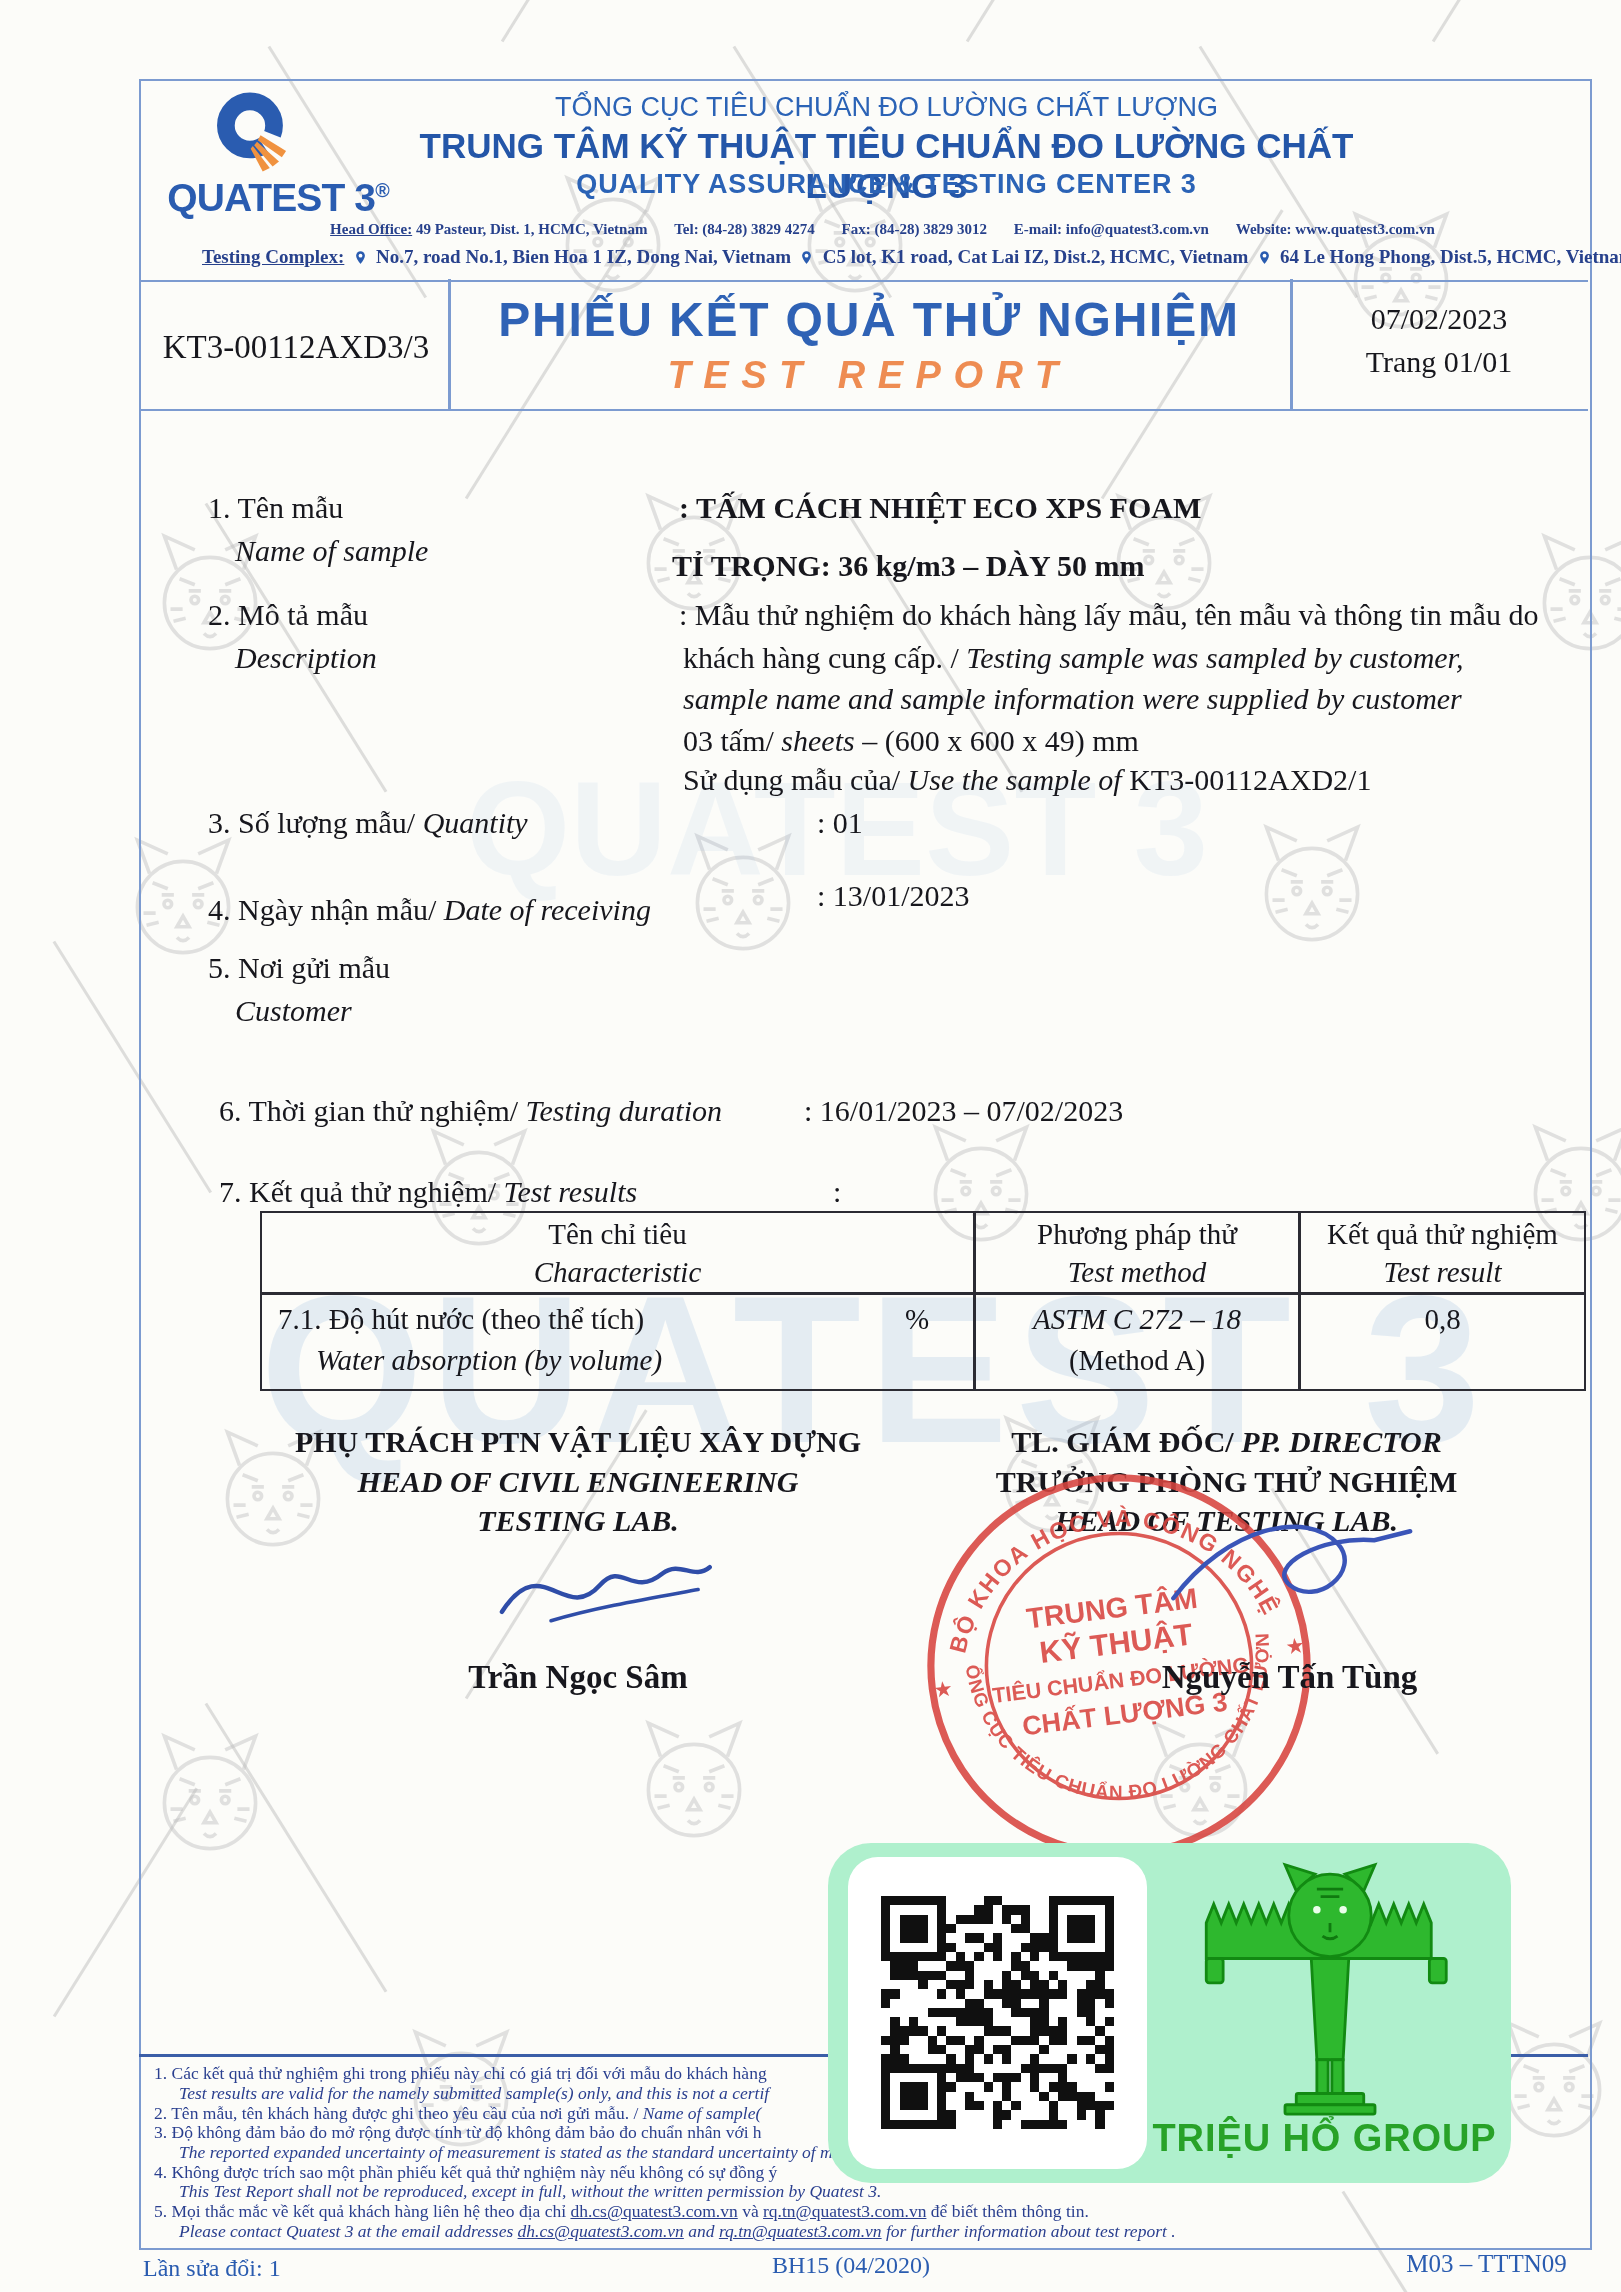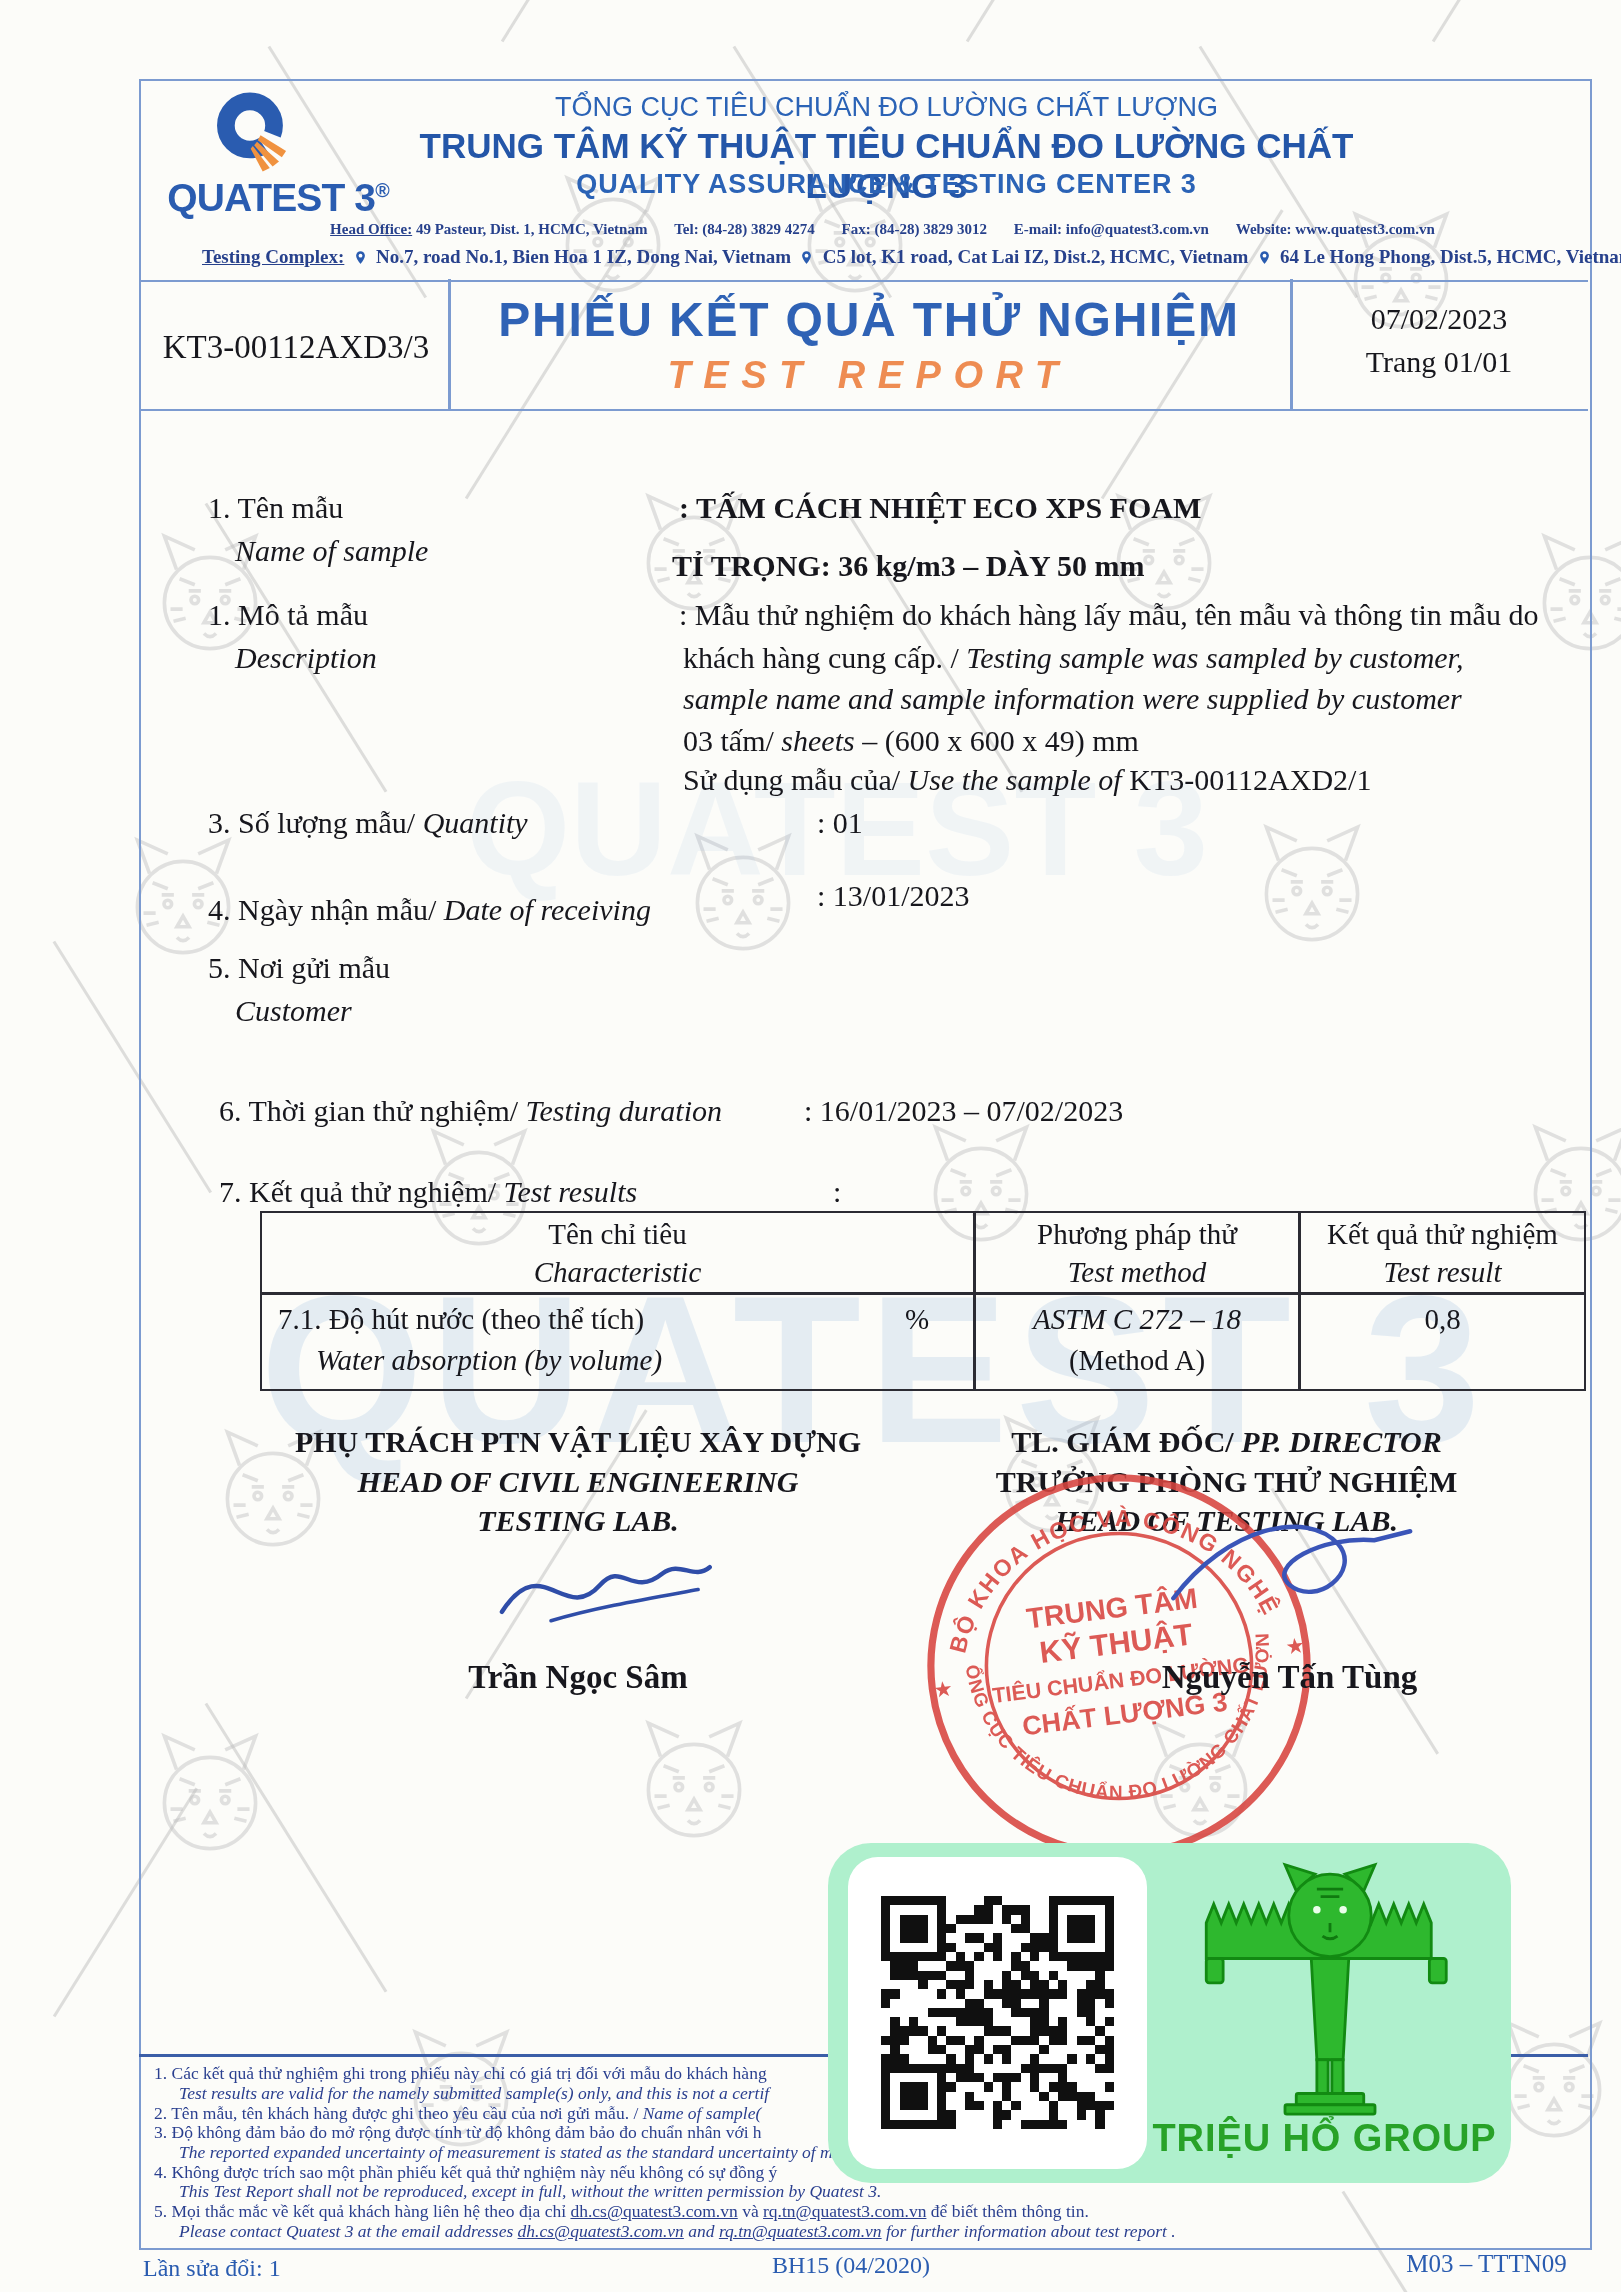--- a/index.html
+++ b/index.html
@@ -179,21 +179,21 @@
     <div class="abs sans b it ctr" style="left:309px;top:75px;width:842px;font-size:38px;color:#ee8c52;letter-spacing:12.5px;">TEST REPORT</div>
     <div class="abs ctr" style="left:1151px;top:23px;width:298px;font-size:30px;">07/02/2023</div>
     <div class="abs ctr" style="left:1151px;top:66px;width:298px;font-size:30px;">Trang 01/01</div>
   </div>
 
   <div class="abs item z2" style="left:208px;top:491px;">1. Tên mẫu</div>
   <div class="abs item it z2" style="left:235px;top:534px;">Name of sample</div>
   <div class="abs item b z2" style="left:679px;top:491px;">:  TẤM CÁCH NHIỆT ECO XPS FOAM</div>
   <div class="abs item b z2" style="left:672px;top:534px;margin-top:15px;">TỈ TRỌNG: 36 kg/m3 – DÀY 50 mm</div>
 
-  <div class="abs item z2" style="left:208px;top:598px;">1. Mô tả mẫu</div>
+  <div class="abs item z2" style="left:208px;top:598px;">2. Mô tả mẫu</div>
   <div class="abs item it z2" style="left:235px;top:641px;">Description</div>
   <div class="abs item z2" style="left:679px;top:598px;">: Mẫu thử nghiệm do khách hàng lấy mẫu, tên mẫu và thông tin mẫu do</div>
   <div class="abs item z2" style="left:683px;top:641px;"><span>khách hàng cung cấp. / </span><span class="it">Testing sample was sampled by customer,</span></div>
   <div class="abs item it z2" style="left:683px;top:682px;">sample name and sample information were supplied by customer</div>
   <div class="abs item z2" style="left:683px;top:724px;"><span>03 tấm/ </span><span class="it">sheets</span><span> – (600 x 600 x 49) mm</span></div>
   <div class="abs item z2" style="left:683px;top:763px;"><span>Sử dụng mẫu của/ </span><span class="it">Use the sample of </span><span>KT3-00112AXD2/1</span></div>
 
   <div class="abs item z2" style="left:208px;top:806px;"><span>3. Số lượng mẫu/ </span><span class="it">Quantity</span></div>
   <div class="abs item z2" style="left:817px;top:806px;">:  01</div>
 

